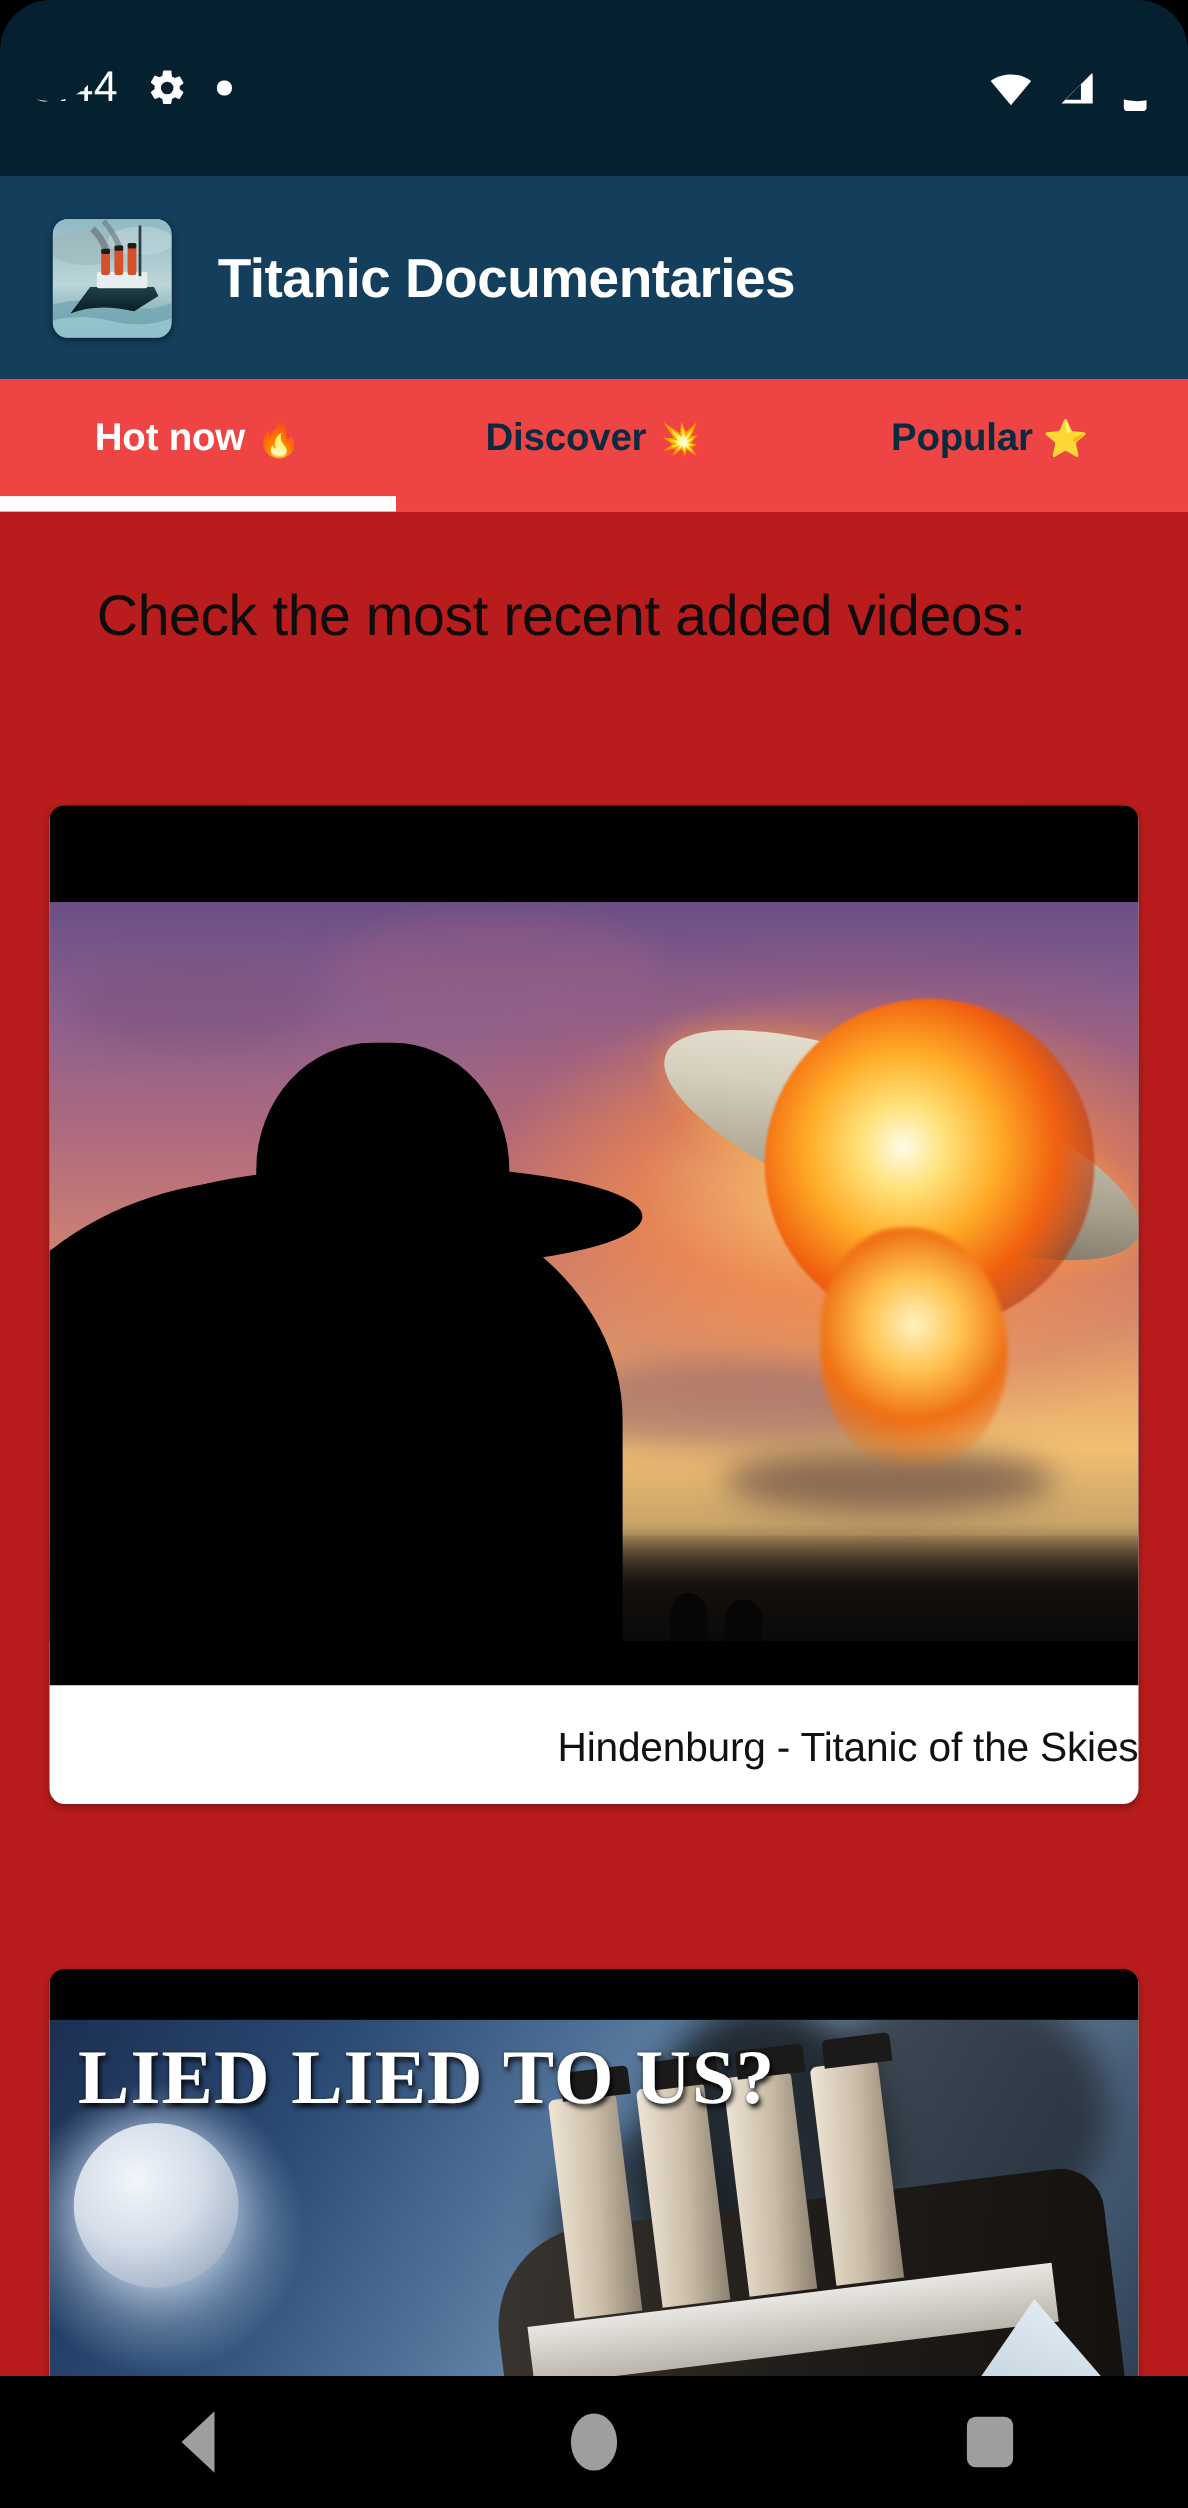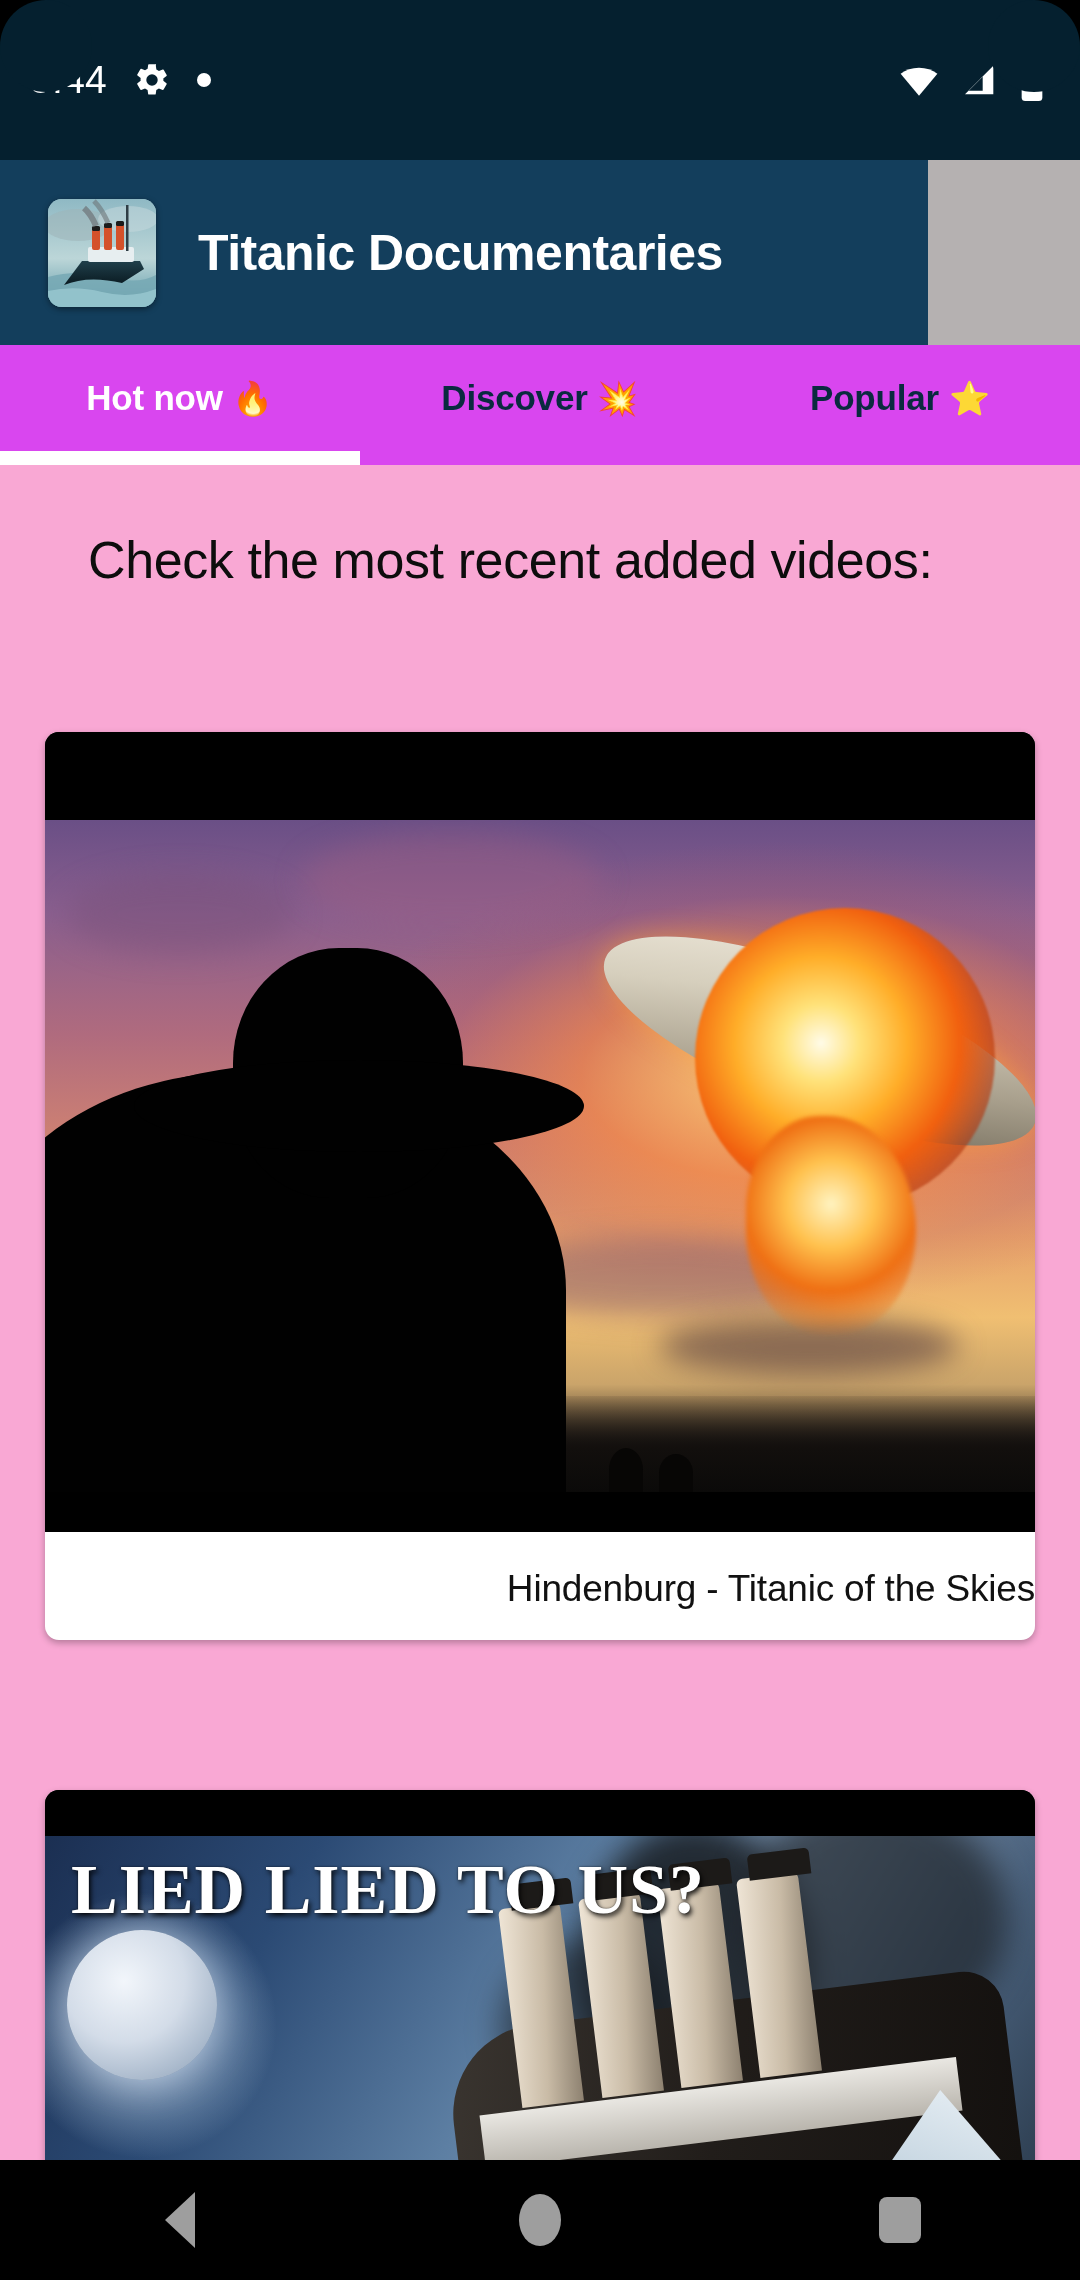--- a/index.html
+++ b/index.html
@@ -68,21 +68,21 @@
     background:#05202F;
     border-radius:50%;
   }
   #corner-tl::after { left:0; top:0; }
   #corner-tr::after { right:0; top:0; }
 
   
   #app-bar {
     position:absolute;
     top:160px; left:0;
-    width:928px;
+    width:1080px;
     height:185px;
     background:#133E5C;
     display:flex;
     align-items:center;
     padding-left:48px;
     z-index:5;
   }
   #app-icon {
     width:108px; height:108px;
     border-radius:14px;
@@ -100,21 +100,21 @@
     letter-spacing:-0.5px;
     white-space:nowrap;
   }
 
   
   #tab-bar {
     position:absolute;
     top:345px; left:0;
     width:1080px;
     height:120px;
-    background:#d946ef;
+    background:#ef4444;
     display:flex;
     z-index:5;
     text-align:center;
   }
   .tab {
     flex:1 1 0;
     position:relative;
     display:flex;
     align-items:center;
     justify-content:center;
@@ -137,21 +137,21 @@
     height:14px;
     background:#ffffff;
   }
 
   
   #content {
     position:absolute;
     top:465px; left:0;
     width:1080px;
     height:1695px;
-    background:#f9a8d4;
+    background:#b91c1c;
     overflow:hidden;
     z-index:1;
   }
 
   #section-heading {
     color:#0d0d0d;
     font-size:52px;
     line-height:1.27;
     padding:62px 92px 0 88px;
     font-weight:normal;

